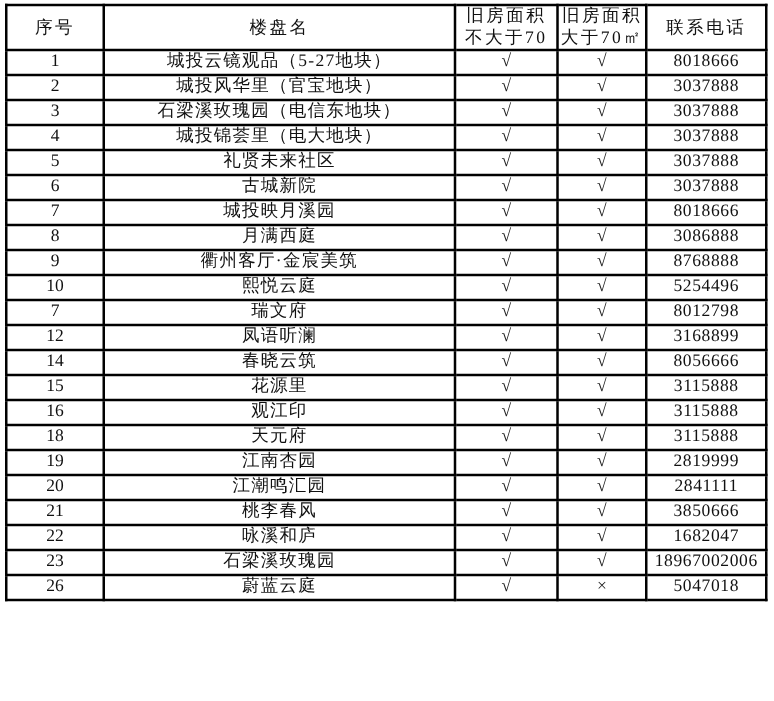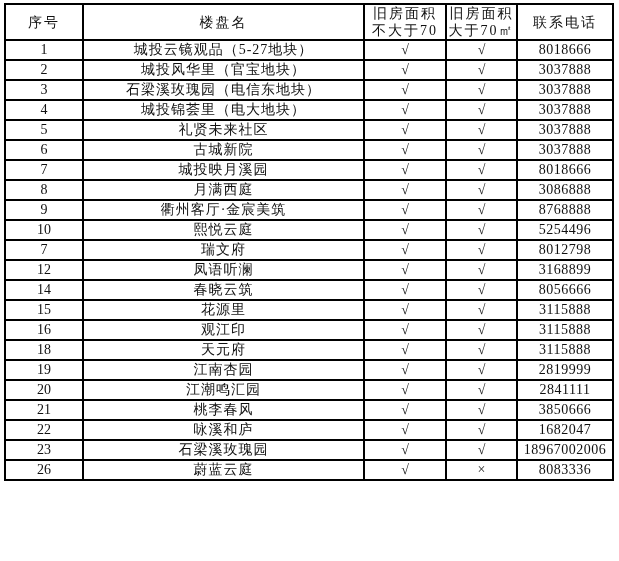--- a/index.html
+++ b/index.html
@@ -221,17 +221,17 @@
           <td class="cell-name">石梁溪玫瑰园</td>
           <td class="cell-mark">√</td>
           <td class="cell-mark">√</td>
           <td class="cell-phone">18967002006</td>
         </tr>
         <tr>
           <td class="cell-serial">26</td>
           <td class="cell-name">蔚蓝云庭</td>
           <td class="cell-mark">√</td>
           <td class="cell-mark">×</td>
-          <td class="cell-phone">8083336</td>
+          <td class="cell-phone">5047018</td>
         </tr>
       </tbody>
   </table>
 </div>
 
 </body></html>

